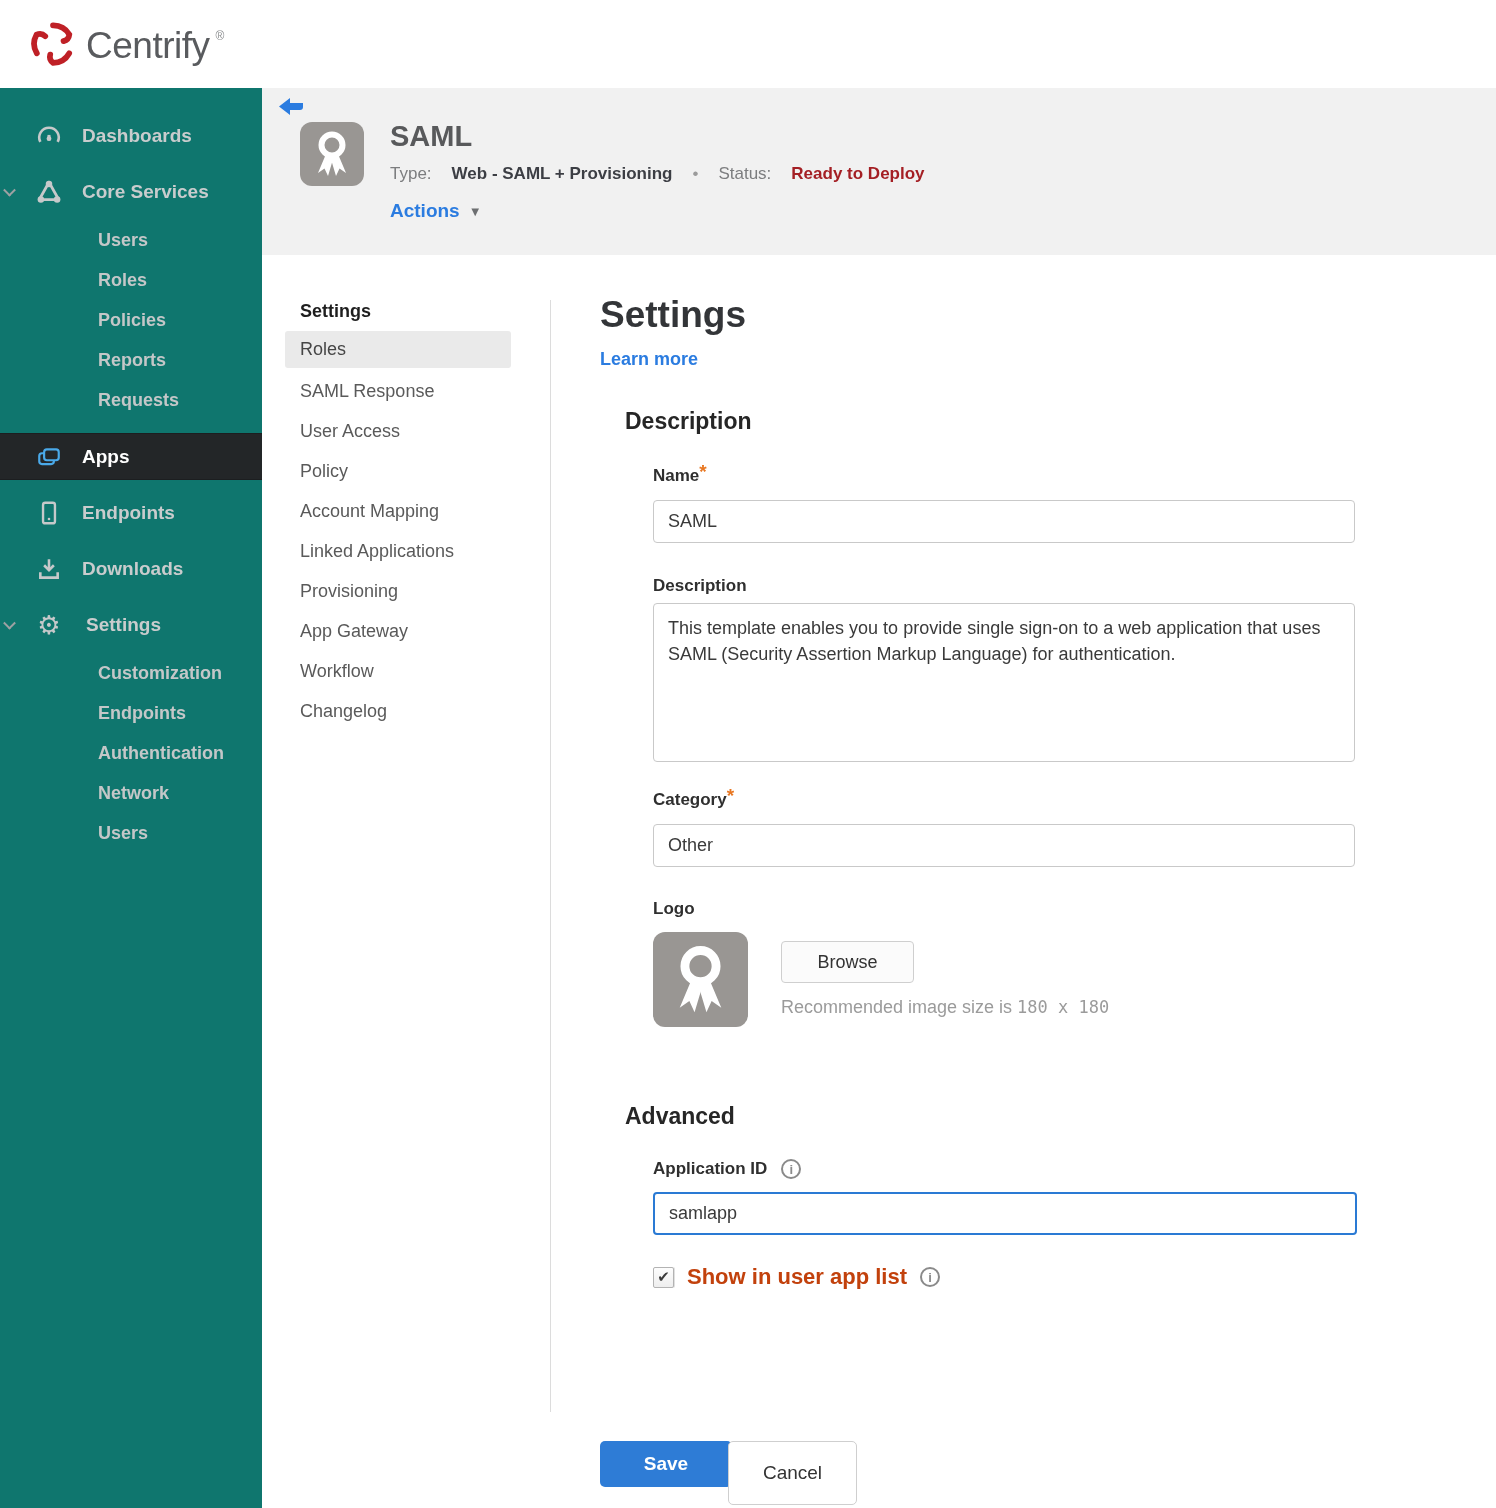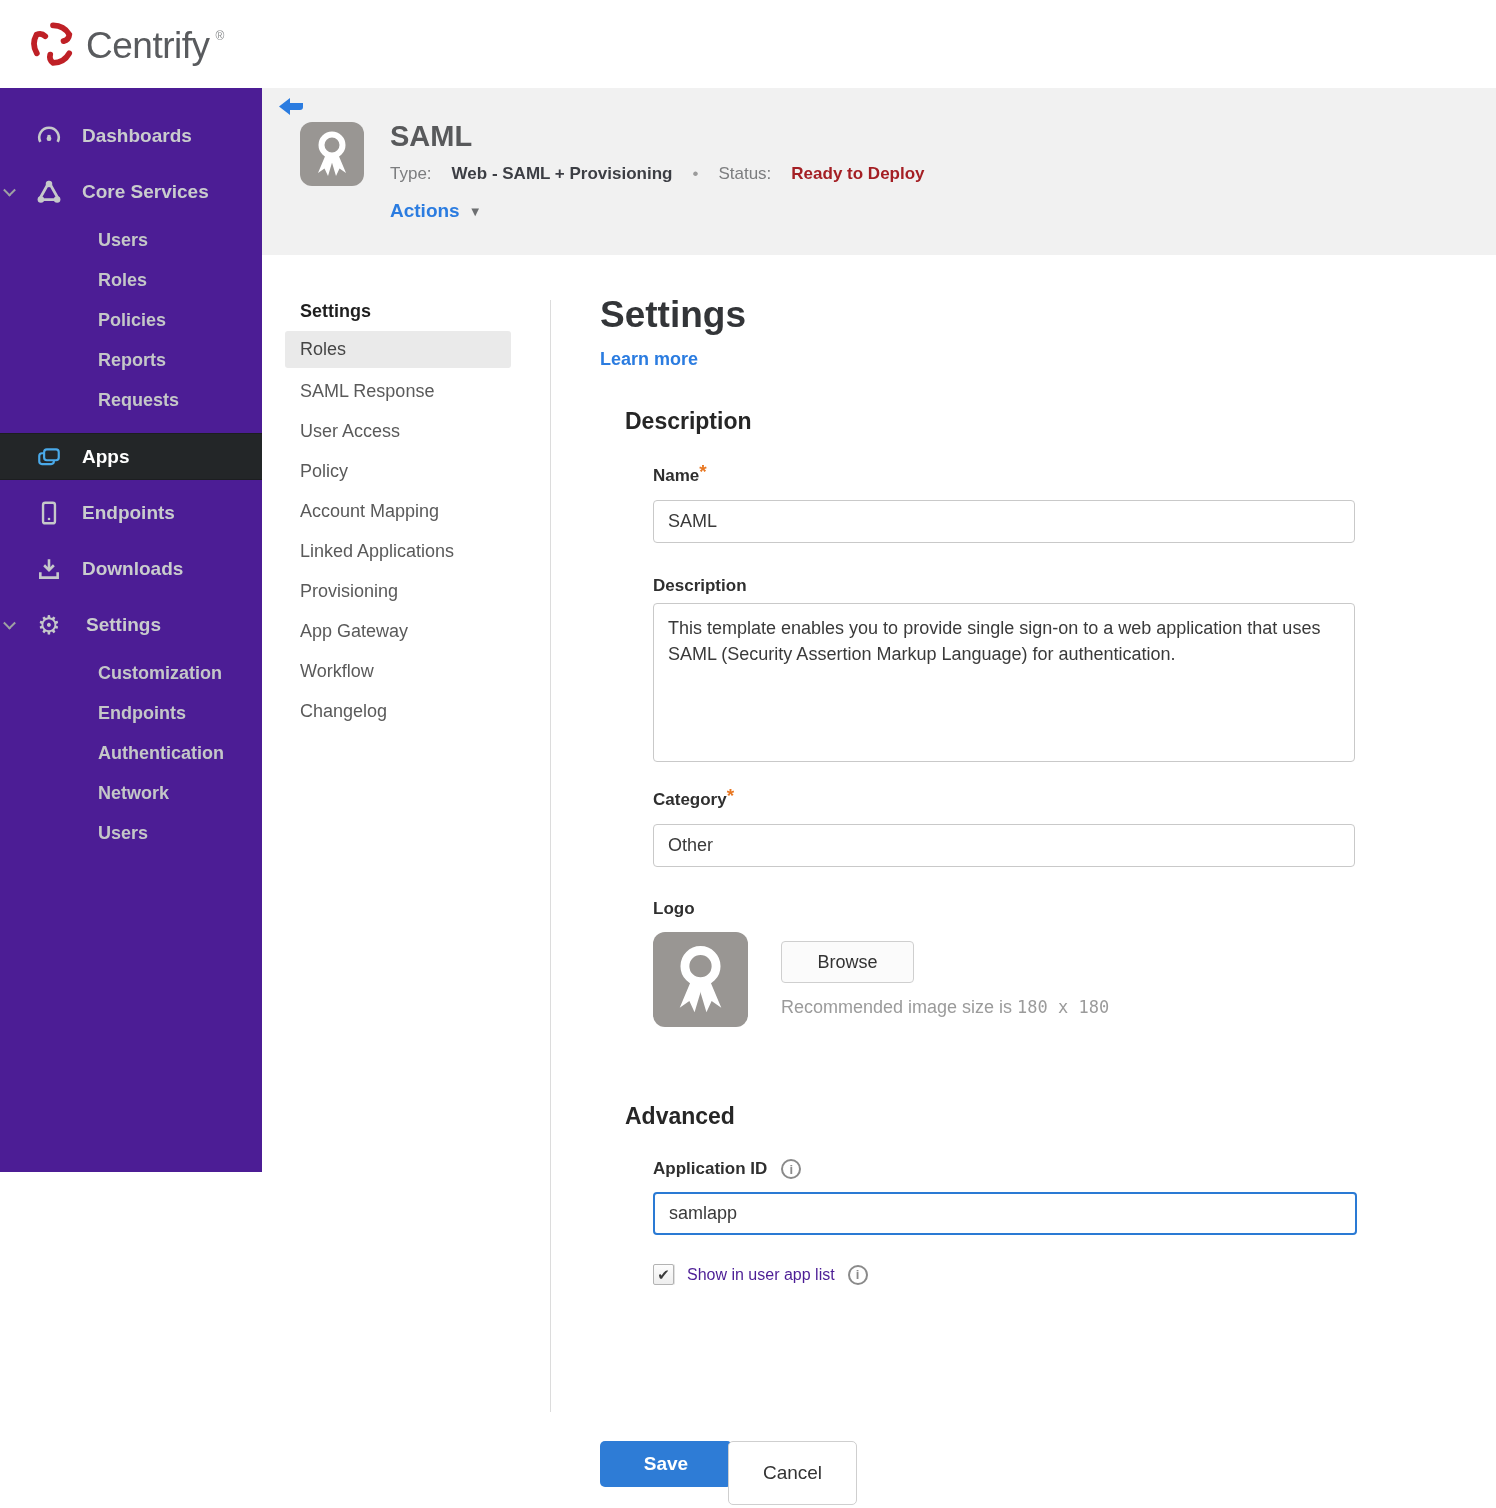--- a/index.html
+++ b/index.html
@@ -10,21 +10,21 @@
     position:relative; overflow:hidden;
   }
 
   
   .topbar { position:absolute; left:0; top:0; width:1496px; height:88px; background:#fff; display:flex; align-items:center; padding-left:30px; }
   .brand { display:flex; align-items:flex-end; gap:10px; }
   .brand-name { font-size:37px; color:#595b5e; letter-spacing:-0.5px; }
   .brand-tm { font-size:12px; color:#8a8c8e; align-self:flex-start; margin-top:8px; margin-left:-4px; }
 
   
-  .sidebar { position:absolute; left:0; top:88px; width:262px; height:1084px; background:#4c1d95; color:#c9cccd; }
+  .sidebar { position:absolute; left:0; top:88px; width:262px; height:1420px; background:#0f766e; color:#c9cccd; }
   .side-item { display:flex; align-items:center; height:56px; padding-left:36px; position:relative; cursor:pointer; }
   .side-item .icon { width:26px; height:26px; display:flex; align-items:center; justify-content:center; flex:0 0 26px; }
   .side-item .lbl { margin-left:20px; font-size:19px; font-weight:700; color:#c9cccd; }
   .side-sub { }
   .side-sub .sub-item { height:40px; line-height:40px; padding-left:98px; font-size:18px; font-weight:700; color:#c4c7c8; cursor:pointer; }
   .chev { position:absolute; left:5px; top:50%; width:9px; height:9px; border-right:2px solid #9ea1a3; border-bottom:2px solid #9ea1a3; transform:translateY(-70%) rotate(45deg); }
   .side-item.active { background:#232628; height:47px; margin-top:13px; border-top:1px solid #1c1e20; border-bottom:1px solid #1c1e20; }
   .side-item.active .lbl { color:#ffffff; }
   .gear-glyph { font-size:26px; color:#c6c9ca; line-height:1; }
 
@@ -61,21 +61,21 @@
 
   .logo-box { position:absolute; left:653px; top:932px; width:95px; height:95px; background:#999693; border-radius:12px; }
   .browse-btn { position:absolute; left:781px; top:941px; width:133px; height:42px; background:#fbfbfb; border:1px solid #cfcfcf; border-radius:4px; font-size:18px; color:#333; font-family:"Liberation Sans",sans-serif; cursor:pointer; }
   .logo-hint { position:absolute; left:781px; top:997px; font-size:18px; color:#9b9b9b; }
   .mono-num { font-family:"DejaVu Sans Mono", monospace; font-size:17px; }
 
   .info-icon { display:inline-flex; width:20px; height:20px; border:2px solid #8a8a8a; border-radius:50%; align-items:center; justify-content:center; font-size:13px; font-weight:700; color:#8a8a8a; cursor:pointer; flex:0 0 20px; }
 
   .check-row { position:absolute; left:653px; top:1264px; display:flex; align-items:center; gap:13px; }
   .checkbox { width:21px; height:21px; border:1px solid #b3b3b3; border-radius:2px; background:linear-gradient(#fdfdfd,#eeeeee); display:flex; align-items:center; justify-content:center; font-size:15px; color:#3b3b3b; cursor:pointer; box-shadow:1px 0 0 #e0e0e0; }
-  .check-lbl { font-size:16px; font-weight:400; color:#4c1d95; }
+  .check-lbl { font-size:22px; font-weight:700; color:#c2410c; }
 
   .save-btn { position:absolute; left:600px; top:1441px; width:132px; height:46px; background:#2e7cd6; border:none; border-radius:5px; color:#fff; font-size:19px; font-weight:700; font-family:"Liberation Sans",sans-serif; cursor:pointer; }
   .cancel-btn { position:absolute; left:728px; top:1441px; width:129px; height:64px; background:#fff; border:1px solid #cfcfcf; border-radius:5px; color:#333; font-size:19px; font-family:"Liberation Sans",sans-serif; cursor:pointer; }
 
   svg { display:block; }
 </style>
 </head>
 <body>
 
 <div class="topbar">

